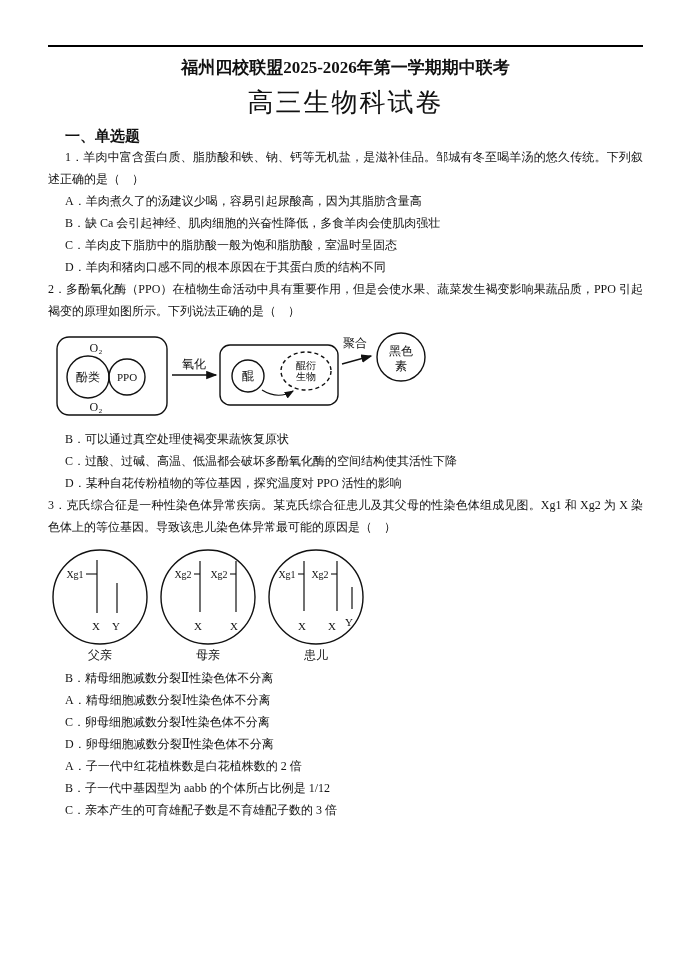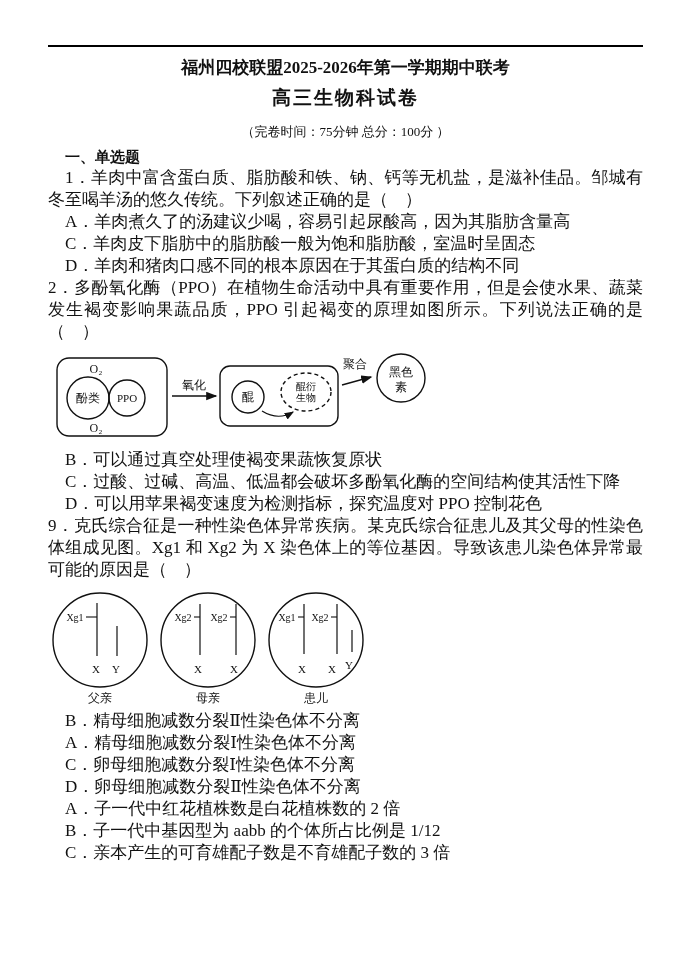--- a/index.html
+++ b/index.html
@@ -4,48 +4,48 @@
 <style>
   html,body{margin:0;padding:0;}
   body{
     width:687px;height:971px;background:#ffffff;
     font-family:"Liberation Serif","DejaVu Serif",serif;
     color:#111;overflow:hidden;
   }
   .page{padding:0 44px 0 48px;margin-top:12px;}
   .top-rule{border-top:2.5px solid #000;margin-top:45px;}
   .title{text-align:center;font-size:17px;font-weight:bold;margin-top:9px;}
-  .subtitle{text-align:center;font-size:19px;font-weight:bold;margin-top:6px;letter-spacing:2px;}
+  .subtitle{text-align:center;font-size:26px;font-weight:normal;margin-top:6px;letter-spacing:2px;}
   .meta{text-align:center;font-size:13px;margin-top:12px;}
   .section{font-size:15px;font-weight:bold;margin-top:7px;padding-left:17px;}
-  p{font-size:17px;line-height:22px;margin:0;}
+  p{font-size:12px;line-height:22px;margin:0;}
   .stem{text-align:justify;}
   .indent{text-indent:17px;}
   .opt{padding-left:17px;}
   .d2{margin:5px 0 3px 6px;}
   .d3{margin:7px 0 2px 2px;}
   svg{display:block;}
   svg text{font-family:"Liberation Serif","DejaVu Serif",serif;fill:#111;}
   svg .shape{fill:none;stroke:#111;stroke-width:1.4;}
 </style>
 </head>
 <body>
 
 <div class="page">
 
   <div class="top-rule"></div>
 
   <div class="title">福州四校联盟2025-2026年第一学期期中联考</div>
   <div class="subtitle">高三生物科试卷</div>
-  <div class="meta">（完卷时间：75分钟  总分：100分  ）</div>
   <div class="section">一、单选题</div>
 
   <div>
     <p class="stem indent">1．羊肉中富含蛋白质、脂肪酸和铁、钠、钙等无机盐，是滋补佳品。邹城有冬至喝羊汤的悠久传统。下列叙述正确的是（　）</p>
     <p class="opt">A．羊肉煮久了的汤建议少喝，容易引起尿酸高，因为其脂肪含量高</p>
+    <p class="opt">B．缺 Ca 会引起神经、肌肉细胞的兴奋性降低，多食羊肉会使肌肉强壮</p>
     <p class="opt">C．羊肉皮下脂肪中的脂肪酸一般为饱和脂肪酸，室温时呈固态</p>
     <p class="opt">D．羊肉和猪肉口感不同的根本原因在于其蛋白质的结构不同</p>
   </div>
 
   <div>
     <p class="stem">2．多酚氧化酶（PPO）在植物生命活动中具有重要作用，但是会使水果、蔬菜发生褐变影响果蔬品质，PPO 引起褐变的原理如图所示。下列说法正确的是（　）</p>
 
     <svg class="d2" width="380" height="98" viewBox="0 0 380 98">
       <defs>
         <marker id="arr" markerWidth="9" markerHeight="8" refX="7" refY="3" orient="auto">
@@ -74,25 +74,25 @@
       <line x1="288" y1="37" x2="317" y2="29" stroke="#111" stroke-width="1.4" marker-end="url(#arr)"></line>
       <text x="301" y="20" font-size="12" text-anchor="middle">聚合</text>
 
       <circle class="shape" cx="347" cy="30" r="24"></circle>
       <text x="347" y="28" font-size="12" text-anchor="middle">黑色</text>
       <text x="347" y="43" font-size="12" text-anchor="middle">素</text>
     </svg>
 
     <p class="opt">B．可以通过真空处理使褐变果蔬恢复原状</p>
     <p class="opt">C．过酸、过碱、高温、低温都会破坏多酚氧化酶的空间结构使其活性下降</p>
-    <p class="opt">D．可以用苹果褐变速度为检测指标，探究温度对 PPO 控制花色</p>
+    <p class="opt">D．某种自花传粉植物的等位基因，探究温度对 PPO 活性的影响</p>
   </div>
 
   <div>
-    <p class="stem">9．克氏综合征是一种性染色体异常疾病。某克氏综合征患儿及其父母的性染色体组成见图。Xg1 和 Xg2 为 X 染色体上的等位基因。导致该患儿染色体异常最可能的原因是（　）</p>
+    <p class="stem">3．克氏综合征是一种性染色体异常疾病。某克氏综合征患儿及其父母的性染色体组成见图。Xg1 和 Xg2 为 X 染色体上的等位基因。导致该患儿染色体异常最可能的原因是（　）</p>
 
     <svg class="d3" width="330" height="120" viewBox="0 0 330 120">
 
       <circle class="shape" cx="50" cy="52" r="47"></circle>
       <text x="25" y="33" font-size="10" text-anchor="middle">Xg1</text>
       <line x1="36" y1="29" x2="47" y2="29" stroke="#111" stroke-width="1.1"></line>
       <line x1="47" y1="15" x2="47" y2="68" stroke="#111" stroke-width="1.2"></line>
       <line x1="67" y1="38" x2="67" y2="68" stroke="#111" stroke-width="1.2"></line>
       <text x="46" y="85" font-size="11" text-anchor="middle">X</text>
       <text x="66" y="85" font-size="11" text-anchor="middle">Y</text>

